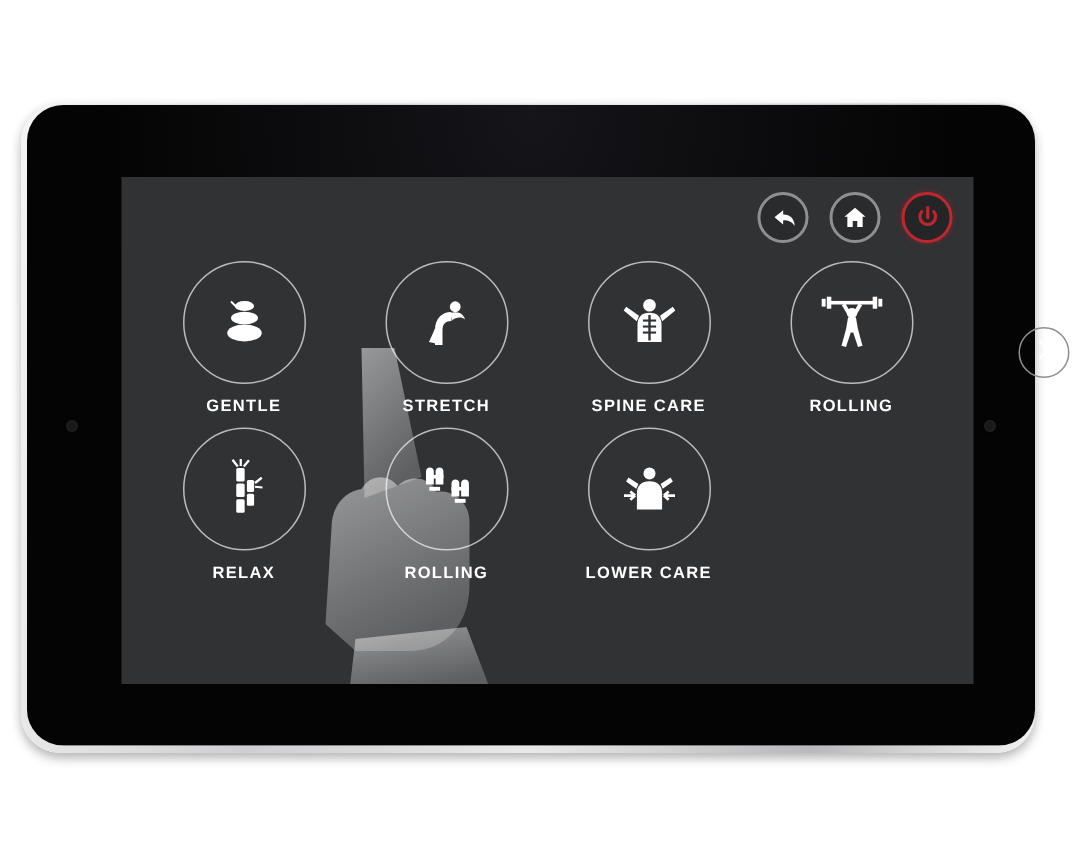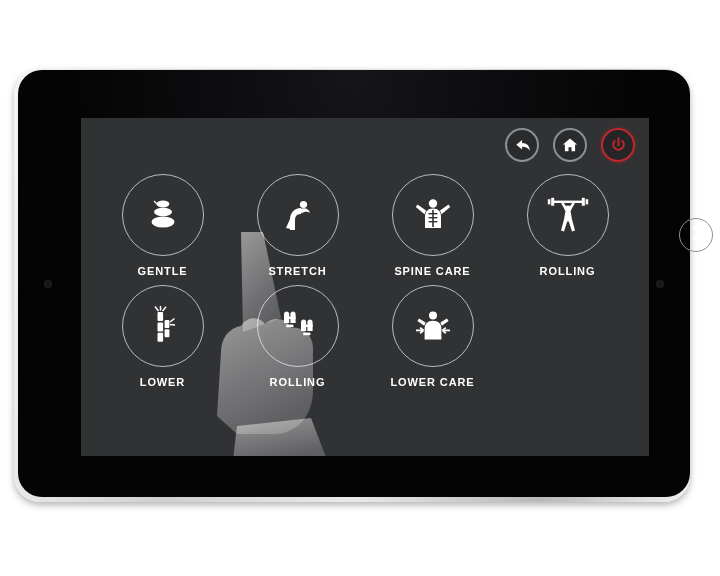--- a/index.html
+++ b/index.html
@@ -280,21 +280,21 @@
                 <rect x="18.6" y="14" width="4.8" height="8" rx="1" fill="#ffffff"></rect>
                 <rect x="18.6" y="23.2" width="4.8" height="8" rx="1" fill="#ffffff"></rect>
                 <path d="M12.5 5 L9 0.5" stroke="#ffffff" stroke-width="1.5"></path>
                 <path d="M14.5 4.6 L14.5 0" stroke="#ffffff" stroke-width="1.5"></path>
                 <path d="M16.5 5 L20 0.8" stroke="#ffffff" stroke-width="1.5"></path>
                 <path d="M24 16 L28.5 12.5" stroke="#ffffff" stroke-width="1.5"></path>
                 <path d="M24 18.5 L29 19" stroke="#ffffff" stroke-width="1.5"></path>
               </svg>
             </span>
           </div>
-          <div class="program-label">LOWER</div>
+          <div class="program-label">RELAX</div>
         </div>
 
         <div class="program-item">
           <div class="program-circle">
             <span class="program-icon">
               <svg width="36" height="32" viewBox="0 0 36 32">
                 <g>
                   <path d="M4 4 C4 2.6 5.2 1.6 6.6 1.6 C8.0 1.6 9.2 2.6 9.2 4 L9.2 13 L4 13 Z" fill="#ffffff"></path>
                   <path d="M10.4 4 C10.4 2.6 11.6 1.6 13.0 1.6 C14.4 1.6 15.6 2.6 15.6 4 L15.6 13 L10.4 13 Z" fill="#ffffff"></path>
                   <rect x="4" y="6.6" width="11.6" height="2.4" fill="#ffffff"></rect>

